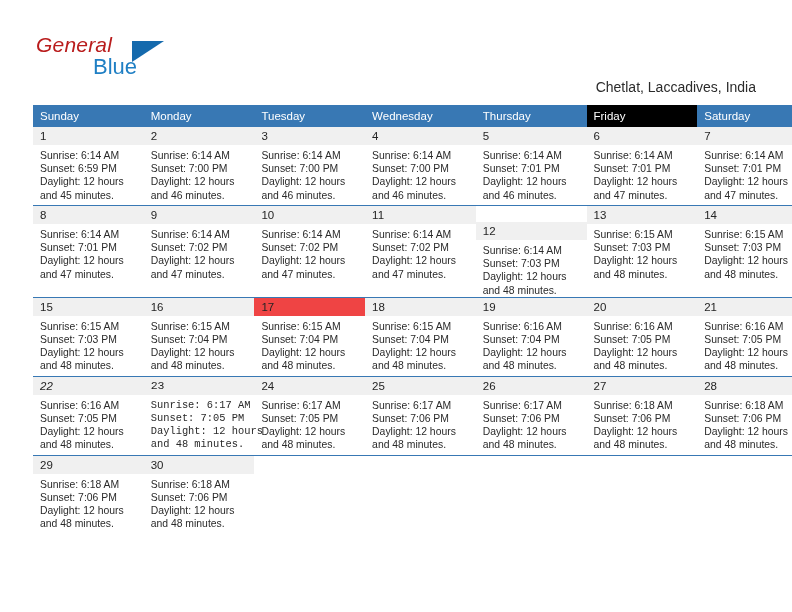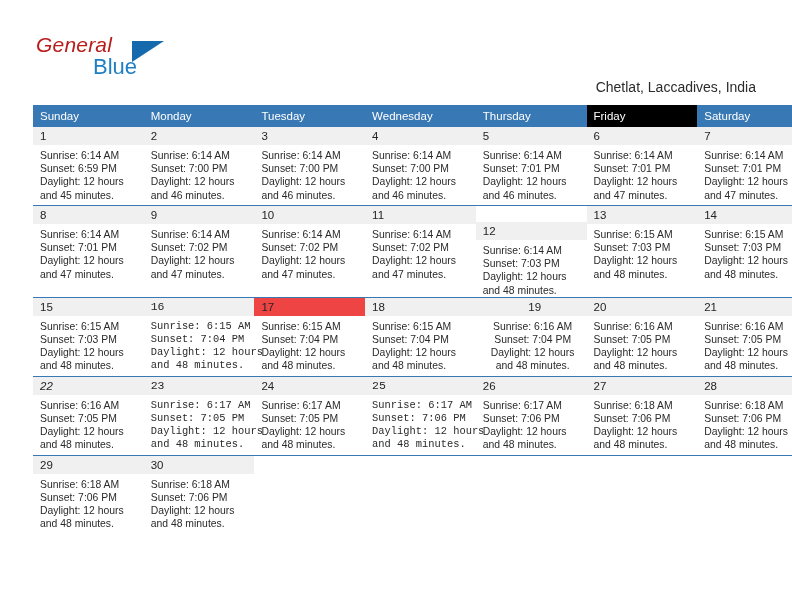--- a/index.html
+++ b/index.html
@@ -303,21 +303,21 @@
           <tr>
             <td class="daycell" style="border-top-color: rgb(56, 120, 180);">
               <div class="daynum" style="background: rgb(240, 240, 240);">15</div>
               <div class="info">
                 <div>Sunrise: 6:15 AM</div>
                 <div>Sunset: 7:03 PM</div>
                 <div>Daylight: 12 hours</div>
                 <div>and 48 minutes.</div>
               </div>
             </td>
-            <td class="daycell" style="border-top-color: rgb(56, 120, 180); font-family: Liberation Mono, monospace;">
+            <td class="daycell" style="border-top-color: rgb(56, 120, 180);">
               <div class="daynum" style="background: rgb(240, 240, 240);">16</div>
               <div class="info">
                 <div>Sunrise: 6:15 AM</div>
                 <div>Sunset: 7:04 PM</div>
                 <div>Daylight: 12 hours</div>
                 <div>and 48 minutes.</div>
               </div>
             </td>
             <td class="daycell" style="border-top-color: rgb(56, 120, 180);">
               <div class="daynum" style="background: #ef4444;">17</div>
@@ -330,21 +330,21 @@
             </td>
             <td class="daycell" style="border-top-color: rgb(56, 120, 180);">
               <div class="daynum" style="background: rgb(240, 240, 240);">18</div>
               <div class="info">
                 <div>Sunrise: 6:15 AM</div>
                 <div>Sunset: 7:04 PM</div>
                 <div>Daylight: 12 hours</div>
                 <div>and 48 minutes.</div>
               </div>
             </td>
-            <td class="daycell" style="border-top-color: rgb(56, 120, 180); text-align: center;">
+            <td class="daycell" style="border-top-color: rgb(56, 120, 180);">
               <div class="daynum" style="background: rgb(240, 240, 240);">19</div>
               <div class="info">
                 <div>Sunrise: 6:16 AM</div>
                 <div>Sunset: 7:04 PM</div>
                 <div>Daylight: 12 hours</div>
                 <div>and 48 minutes.</div>
               </div>
             </td>
             <td class="daycell" style="border-top-color: rgb(56, 120, 180);">
               <div class="daynum" style="background: rgb(240, 240, 240);">20</div>
@@ -386,21 +386,21 @@
             </td>
             <td class="daycell" style="border-top-color: rgb(56, 120, 180);">
               <div class="daynum" style="background: rgb(240, 240, 240);">24</div>
               <div class="info">
                 <div>Sunrise: 6:17 AM</div>
                 <div>Sunset: 7:05 PM</div>
                 <div>Daylight: 12 hours</div>
                 <div>and 48 minutes.</div>
               </div>
             </td>
-            <td class="daycell" style="border-top-color: rgb(56, 120, 180); font-family: Liberation Mono, monospace;">
+            <td class="daycell" style="border-top-color: rgb(56, 120, 180);">
               <div class="daynum" style="background: rgb(240, 240, 240);">25</div>
               <div class="info">
                 <div>Sunrise: 6:17 AM</div>
                 <div>Sunset: 7:06 PM</div>
                 <div>Daylight: 12 hours</div>
                 <div>and 48 minutes.</div>
               </div>
             </td>
             <td class="daycell" style="border-top-color: rgb(56, 120, 180);">
               <div class="daynum" style="background: rgb(240, 240, 240);">26</div>

